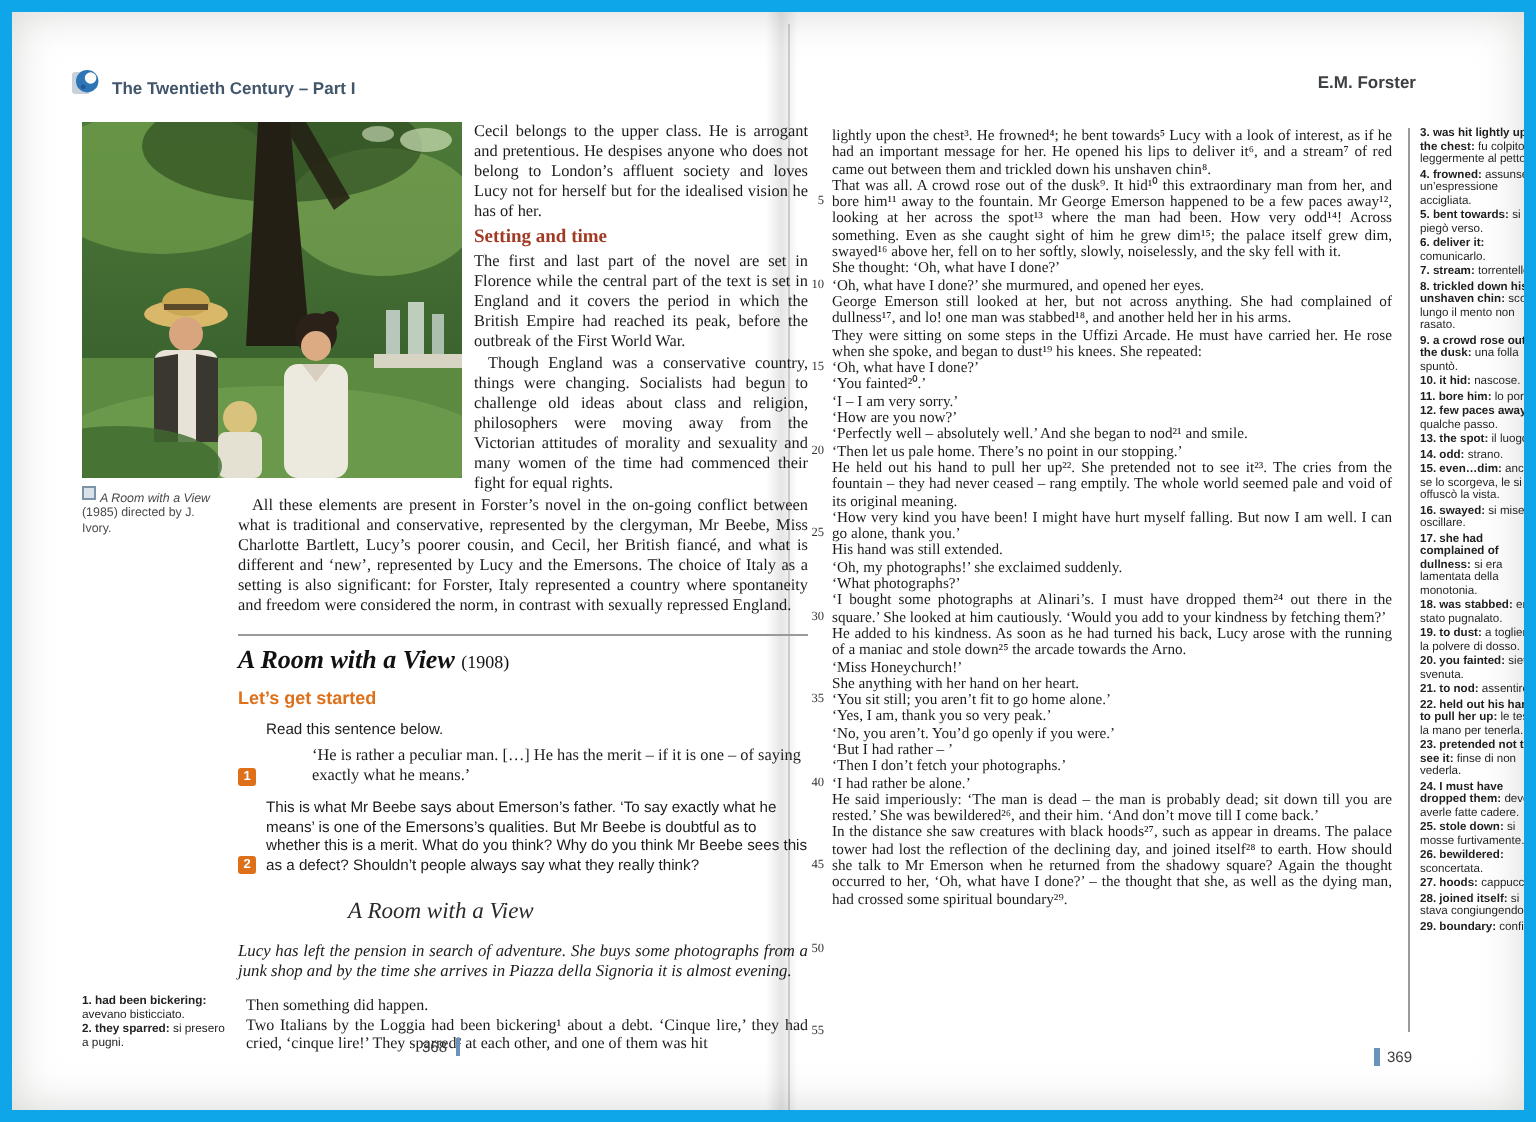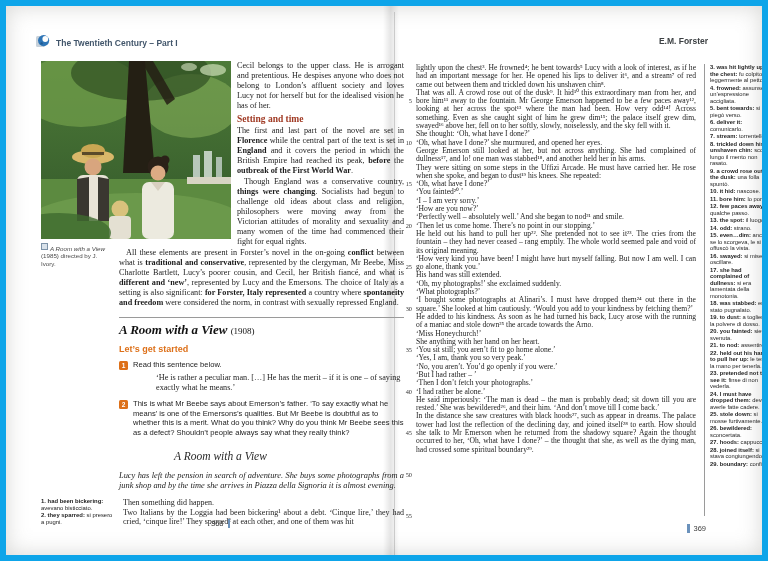--- a/index.html
+++ b/index.html
@@ -21,26 +21,26 @@
   .lp-main{margin-left:78px;font-size:8.2px;line-height:10px;text-align:justify;}
   .photo-wrap{float:left;width:190px;margin-left:-78px;margin-right:6px;margin-bottom:4px;}
   .photo-wrap svg{display:block;}
   .caption{float:left;clear:left;width:70px;margin-left:-78px;margin-right:8px;margin-bottom:6px;
            font-family:"Liberation Sans",sans-serif;font-size:6.2px;line-height:7.4px;color:#4a4a4a;text-align:left;}
   .caption .cap-title{font-style:italic;}
   .cap-icon{display:inline-block;width:5px;height:5px;border:1px solid #7d93a8;background:#d9e2ea;margin-right:2px;vertical-align:1px;}
   .set-head{font-size:9.5px;font-weight:bold;color:#a03a24;margin:3px 0 2px 0;text-align:left;}
   .settings p{margin:0 0 1px 0;}
   .settings p + p{text-indent:7px;}
-  .b{font-weight:bold;}
+  .b{font-weight:normal;}
   .rule{border:0;border-top:1px solid #9a9a9a;margin:9px 0 7px 0;clear:both;}
   .section-title{font-size:13px;font-weight:bold;font-style:italic;color:#111;text-align:left;margin:0 0 8px 0;}
   .section-title .yr{font-size:9px;font-weight:normal;font-style:normal;}
   .lets{font-family:"Liberation Sans",sans-serif;font-size:9px;font-weight:bold;color:#dd7019;text-align:left;margin:0 0 6px 0;}
-  .activity{display:flex;gap:5px;margin-bottom:6px;font-family:"Liberation Sans",sans-serif;font-size:7.6px;line-height:9.4px;text-align:left;}
+  .activity{display:flex;gap:5px;margin-bottom:6px;font-family:"Liberation Sans",sans-serif;font-size:7.6px;line-height:9.4px;text-align:left;align-items:flex-end;}
   .badge{flex:0 0 auto;width:9px;height:9px;background:#dd7019;color:#fff;font-size:6.5px;font-weight:bold;
          text-align:center;line-height:9px;border-radius:1.5px;margin-top:.5px;}
   .act-quote{margin-top:4px;margin-left:23px;font-family:"Liberation Serif",serif;font-size:8.2px;line-height:10px;}
   .act-quote:empty{display:none;}
   .excerpt-head{font-size:11.5px;font-style:italic;color:#2a2a2a;margin:14px 0 10px 55px;text-align:left;}
   .intro{font-style:italic;font-size:8.4px;line-height:10px;margin:0 0 7px 0;}
   .lp-excerpt{position:relative;min-height:46px;}
   .lp-excerpt p{margin:0 0 0 4px;font-size:8px;line-height:9.6px;}
   .margin-notes{position:absolute;left:-78px;top:0;width:72px;font-family:"Liberation Sans",sans-serif;
                 font-size:5.9px;line-height:6.7px;color:#222;text-align:left;}
@@ -212,21 +212,21 @@
           <p>That was all. A crowd rose out of the dusk⁹. It hid¹⁰ this extraordinary man from her, and bore him¹¹ away to the fountain. Mr George Emerson happened to be a few paces away¹², looking at her across the spot¹³ where the man had been. How very odd¹⁴! Across something. Even as she caught sight of him he grew dim¹⁵; the palace itself grew dim, swayed¹⁶ above her, fell on to her softly, slowly, noiselessly, and the sky fell with it.</p>
           <p>She thought: ‘Oh, what have I done?’</p>
           <p>‘Oh, what have I done?’ she murmured, and opened her eyes.</p>
           <p>George Emerson still looked at her, but not across anything. She had complained of dullness¹⁷, and lo! one man was stabbed¹⁸, and another held her in his arms.</p>
           <p>They were sitting on some steps in the Uffizi Arcade. He must have carried her. He rose when she spoke, and began to dust¹⁹ his knees. She repeated:</p>
           <p>‘Oh, what have I done?’</p>
           <p>‘You fainted²⁰.’</p>
           <p>‘I – I am very sorry.’</p>
           <p>‘How are you now?’</p>
           <p>‘Perfectly well – absolutely well.’ And she began to nod²¹ and smile.</p>
-          <p>‘Then let us come home. There’s no point in our stopping.’</p>
+          <p>‘Then let us pale home. There’s no point in our stopping.’</p>
           <p>He held out his hand to pull her up²². She pretended not to see it²³. The cries from the fountain – they had never ceased – rang emptily. The whole world seemed pale and void of its original meaning.</p>
           <p>‘How very kind you have been! I might have hurt myself falling. But now I am well. I can go alone, thank you.’</p>
           <p>His hand was still extended.</p>
           <p>‘Oh, my photographs!’ she exclaimed suddenly.</p>
           <p>‘What photographs?’</p>
           <p>‘I bought some photographs at Alinari’s. I must have dropped them²⁴ out there in the square.’ She looked at him cautiously. ‘Would you add to your kindness by fetching them?’</p>
           <p>He added to his kindness. As soon as he had turned his back, Lucy arose with the running of a maniac and stole down²⁵ the arcade towards the Arno.</p>
           <p>‘Miss Honeychurch!’</p>
           <p>She anything with her hand on her heart.</p>
           <p>‘You sit still; you aren’t fit to go home alone.’</p>

